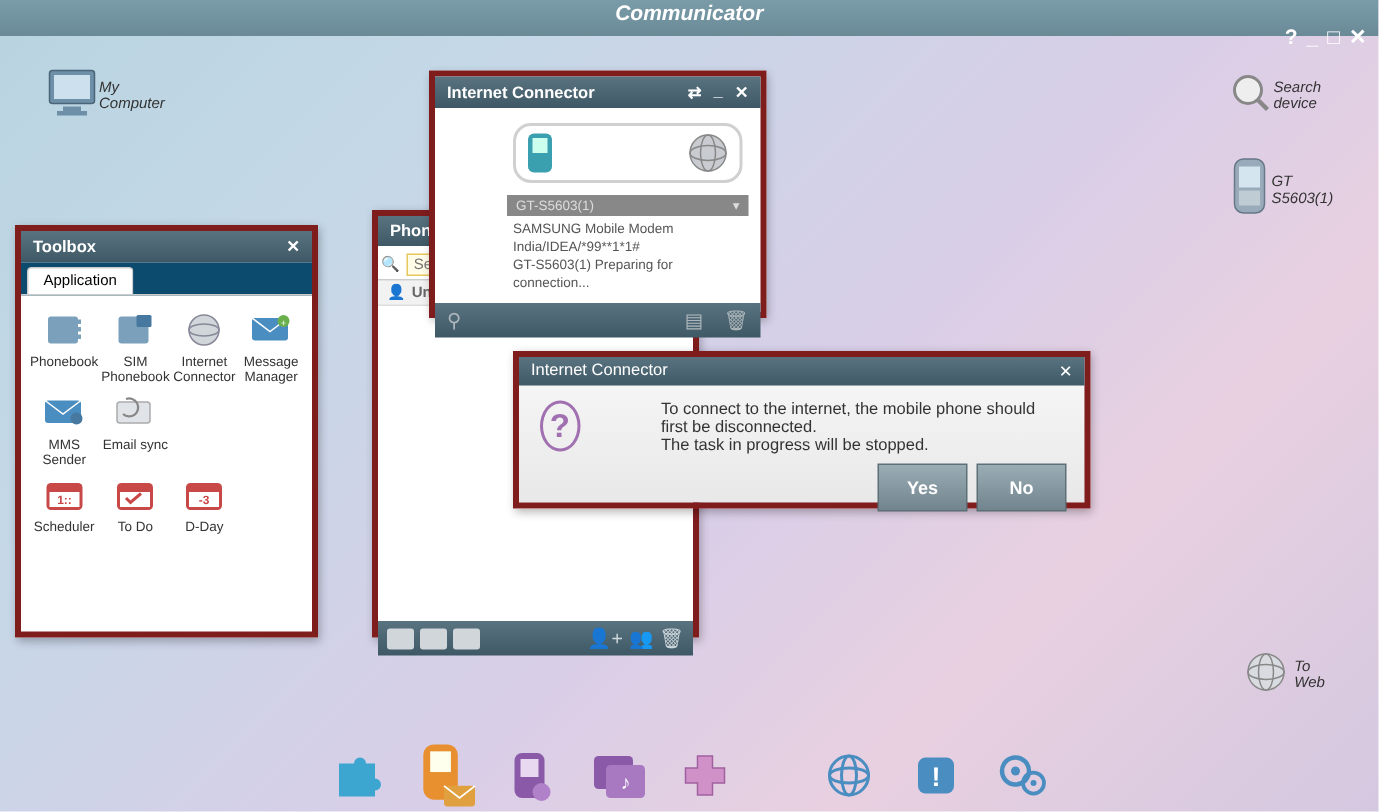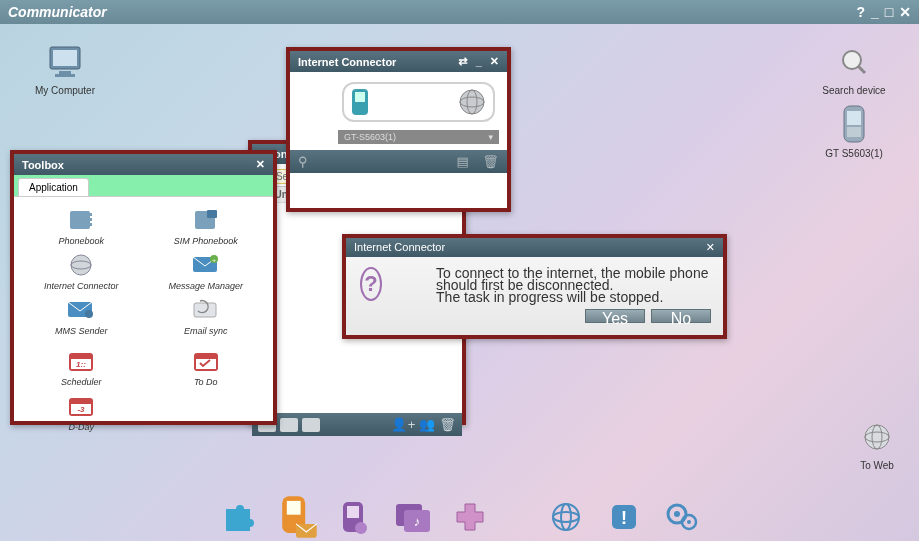--- a/index.html
+++ b/index.html
@@ -1,34 +1,34 @@
 <!DOCTYPE html>
 <html><head>
 <meta charset="utf-8">
 <style>
 * { margin: 0; padding: 0; box-sizing: border-box; font-family: Tahoma, Arial, sans-serif; }
 body { width: 919px; height: 541px; overflow: hidden; position: relative; background: linear-gradient(135deg, #b8d4e0 0%, #c5d8e8 25%, #d8cee8 55%, #e8d0e0 75%, #d4c8e0 100%); }
-.titlebar { height: 24px; background: linear-gradient(#7a9ba8, #6a8a98); display: flex; align-items: center; padding: 0 8px; color: #fff; font-weight: bold; font-style: italic; font-size: 14px; }
+.titlebar { height: 24px; background: linear-gradient(#7a9ba8, #6a8a98); display: flex; align-items: center; padding: 0 8px; color: #fff; font-weight: bold; font-style: italic; font-size: 14px; flex-direction: column; }
 .titlebar .controls { margin-left: auto; display: flex; gap: 6px; font-style: normal; }
 .titlebar .controls span { cursor: pointer; font-weight: bold; font-size: 14px; }
-.desktop-icon { position: absolute; display: flex; flex-direction: column; align-items: center; width: 70px; text-align: left; font-size: 10px; color: #333; cursor: pointer; }
+.desktop-icon { position: absolute; display: flex; flex-direction: row; align-items: center; width: 70px; text-align: left; font-size: 10px; color: #333; cursor: pointer; font-style: italic; }
 .desktop-icon .ico { width: 40px; height: 40px; margin-bottom: 3px; display: flex; align-items: center; justify-content: center; }
 #my-computer { top: 42px; left: 30px; }
 #search-device { top: 42px; right: 30px; }
 #gt-phone { top: 105px; right: 30px; }
-#to-web { bottom: 70px; right: 7px; }
+#to-web { bottom: 70px; right: 24px; }
 .window { position: absolute; background: #fff; box-shadow: 1px 2px 6px rgba(0,0,0,0.3); border: 4px solid #7f1d1d; }
 .win-header { background: linear-gradient(#5a7380, #3f5865); color: #fff; font-size: 11px; font-weight: bold; padding: 4px 8px; display: flex; align-items: center; }
 .win-header .win-controls { margin-left: auto; display: flex; gap: 8px; font-size: 11px; cursor: pointer; }
 
 
-#toolbox { top: 150px; left: 10px; width: 267px; height: 275px; }
-#toolbox .tab-strip { background: #86efac; border-bottom: 1px solid #ccc; padding: 2px 0 0 4px; text-decoration: underline; }
+#toolbox { top: 150px; left: 10px; width: 202px; height: 275px; }
+#toolbox .tab-strip { background: #0c4a6e; border-bottom: 1px solid #ccc; padding: 2px 0 0 4px; text-decoration: underline; }
 #toolbox .tab { display: inline-block; padding: 3px 10px; font-size: 10px; border: 1px solid #ccc; border-bottom: none; border-radius: 3px 3px 0 0; background: #fff; }
-#toolbox .grid { display: grid; grid-template-columns: repeat(2, 1fr); gap: 6px 2px; padding: 10px 6px; font-style: italic; }
+#toolbox .grid { display: grid; grid-template-columns: repeat(4, 1fr); gap: 6px 2px; padding: 10px 6px; }
 .tool-item { display: flex; flex-direction: column; align-items: center; font-size: 9px; color: #333; text-align: center; cursor: pointer; }
 .tool-item .ticon { width: 30px; height: 26px; margin-bottom: 3px; display:flex; align-items:center; justify-content:center; }
 
 
 #phonebook-win { top: 140px; left: 248px; width: 218px; height: 285px; background: #f2f2f2; }
 #phonebook-win .search-row { background: #fff; padding: 2px; border-bottom: 1px solid #ccc; }
 #phonebook-win .search-row input { width: 80%; font-size: 10px; padding: 1px 4px; border: 1px solid #e6c860; background: #fffce8; }
 #phonebook-win .label-row { font-size: 10px; padding: 2px 6px; border-bottom: 1px solid #ddd; color:#666; display:flex; align-items:center; gap:4px;}
 #phonebook-win .body { background: #fff; height: 210px; }
 #phonebook-win .tabstrip { background: linear-gradient(#5a7380, #3f5865); padding: 4px 6px; display: flex; gap: 4px; align-items: center; }
@@ -43,23 +43,23 @@
 #inet-connector .info-bar { background: #888; color: #ddd; font-size: 9px; padding: 2px 6px; margin: 0 2px; display:flex; justify-content:space-between; }
 #inet-connector .info-lines { font-size: 9px; color: #555; padding: 2px 6px; line-height: 12px; }
 #inet-connector .ic-footer { background: linear-gradient(#5a7380, #3f5865); padding: 4px 8px; display: flex; justify-content: space-between; color: #aeb8bc; font-size: 13px; }
 
 
 #dialog { top: 234px; left: 342px; width: 385px; height: 105px; background: linear-gradient(#f8f8f8,#e8e8e8); }
 #dialog .d-header { background: linear-gradient(#5a7380, #3f5865); color: #fff; font-size: 11px; padding: 3px 8px; display: flex; }
 #dialog .d-header .x { margin-left: auto; cursor: pointer; }
 #dialog .d-body { display: flex; padding: 10px 14px 6px; gap: 14px; }
 #dialog .q-icon { width: 34px; height: 34px; border: 2px solid #a070b0; border-radius: 50%; display: flex; align-items: center; justify-content: center; color: #a070b0; font-size: 22px; font-weight: bold; }
-#dialog .msg { font-size: 14px; color: #333; line-height: 12px; margin-left: 40px; }
+#dialog .msg { font-size: 11px; color: #333; line-height: 12px; margin-left: 40px; }
 #dialog .d-buttons { display: flex; justify-content: flex-end; gap: 6px; padding: 0 12px 8px; }
-#dialog .d-buttons button { width: 60px; height: 14px; font-size: 16px; background: linear-gradient(#9aacb4,#72858e); border: 1px solid #5d6f77; color: #fff; cursor: pointer; }
+#dialog .d-buttons button { width: 60px; height: 32px; font-size: 12px; background: linear-gradient(#9aacb4,#72858e); border: 1px solid #5d6f77; color: #fff; cursor: pointer; font-weight: bold; }
 
 
 .dock { position: absolute; bottom: 4px; left: 50%; transform: translateX(-50%); display: flex; gap: 18px; align-items: flex-end; }
 .dock .dock-item { width: 40px; height: 40px; display: flex; align-items: center; justify-content: center; cursor: pointer; }
 .dock .dock-item.active { transform: scale(1.15); }
 
 svg { display: block; }
 </style>
 </head>
 <body>
@@ -263,20 +263,25 @@
       <svg width="30" height="30">
           <circle cx="15" cy="15" r="12" fill="#c8ccd0" stroke="#888"></circle>
           <ellipse cx="15" cy="15" rx="12" ry="5" fill="none" stroke="#888"></ellipse>
           <ellipse cx="15" cy="15" rx="5" ry="12" fill="none" stroke="#888"></ellipse>
         </svg>
     </div>
     <div class="info-bar">
       <span>GT-S5603(1)</span>
         <span>▾</span>
     </div>
+    <div class="info-lines">
+      <div>SAMSUNG Mobile Modem</div>
+      <div>India/IDEA/*99**1*1#</div>
+      <div>GT-S5603(1) Preparing for connection...</div>
+    </div>
   </div>
   <div class="ic-footer">
     <span>⚲</span>
     <span>
       <span style="margin-right:10px;">▤</span>
       <span>🗑</span>
     </span>
   </div>
 </div>
 

